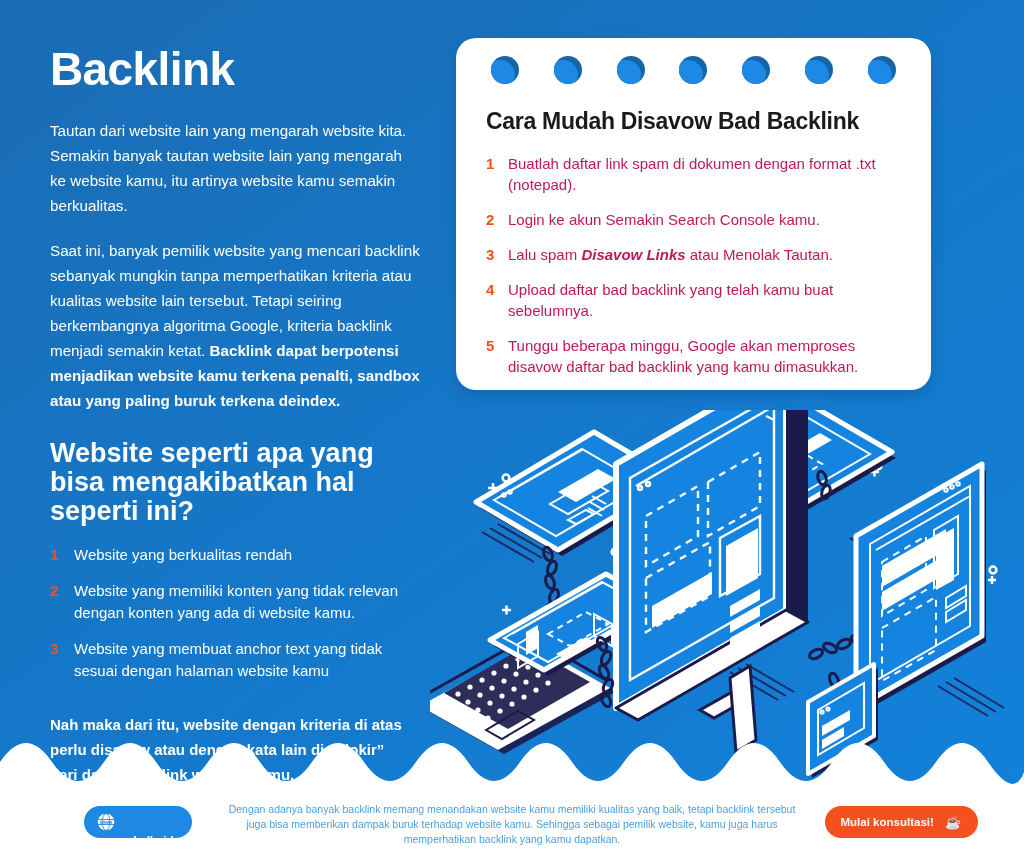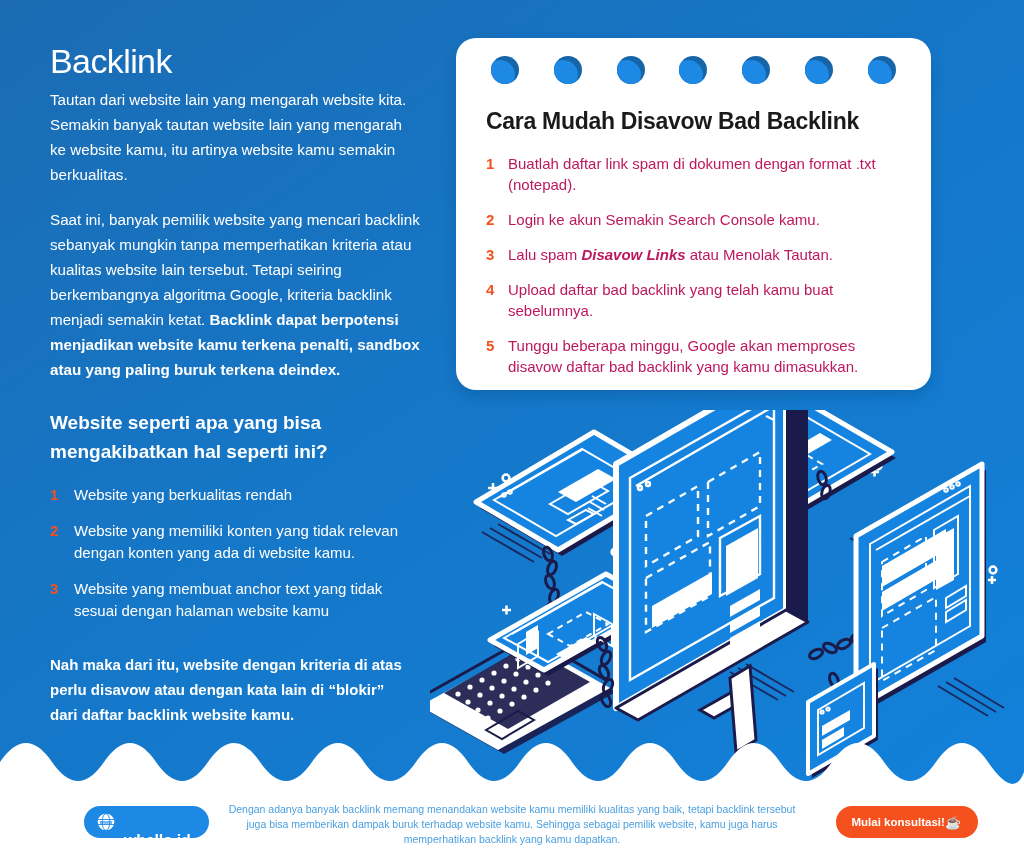--- a/index.html
+++ b/index.html
@@ -18,34 +18,34 @@
 
   
   .left-col {
     position: absolute;
     left: 50px; top: 42px;
     width: 372px;
     color: #ffffff;
     z-index: 6;
   }
   .main-title {
-    font-size: 34px;
-    font-weight: normal;
+    font-size: 46px;
+    font-weight: bold;
     letter-spacing: -0.6px;
-    margin-bottom: 6px;
+    margin-bottom: 22px;
   }
   .body-par {
     font-size: 15.2px;
     line-height: 25px;
     margin-bottom: 20px;
   }
   .body-par .bold { font-weight: bold; }
 
   .section-title {
-    font-size: 19px;
+    font-size: 27px;
     font-weight: bold;
     line-height: 29px;
     margin-top: 26px;
     margin-bottom: 18px;
   }
   .num-list { list-style: none; }
   .num-list li {
     display: flex;
     margin-bottom: 14px;
   }
@@ -159,21 +159,21 @@
     height: 32px;
     padding: 0 18px 0 12px;
     background: #1e88e5;
     border-radius: 16px;
     display: flex;
     align-items: center;
     gap: 8px;
   }
   .logo-text {
     color: #ffffff;
-    font-size: 16px;
+    font-size: 12px;
     font-weight: bold;
     letter-spacing: -0.2px;
     margin-top: 38px;
   }
   .footer-text {
     position: absolute;
     left: 228px; top: 6px;
     width: 568px;
     text-align: center;
     color: #4a9fe0;
@@ -182,21 +182,21 @@
   }
   .cta-button {
     position: absolute;
     right: 46px; top: 10px;
     height: 32px;
     padding: 0 16px;
     background: #f4511e;
     border-radius: 16px;
     display: flex;
     align-items: center;
-    gap: 1px;
+    gap: 12px;
     border: none;
     cursor: pointer;
   }
   .cta-label {
     color: #ffffff;
     font-size: 11.5px;
     font-weight: bold;
   }
   .cta-emoji { font-size: 13px; }
 </style>

